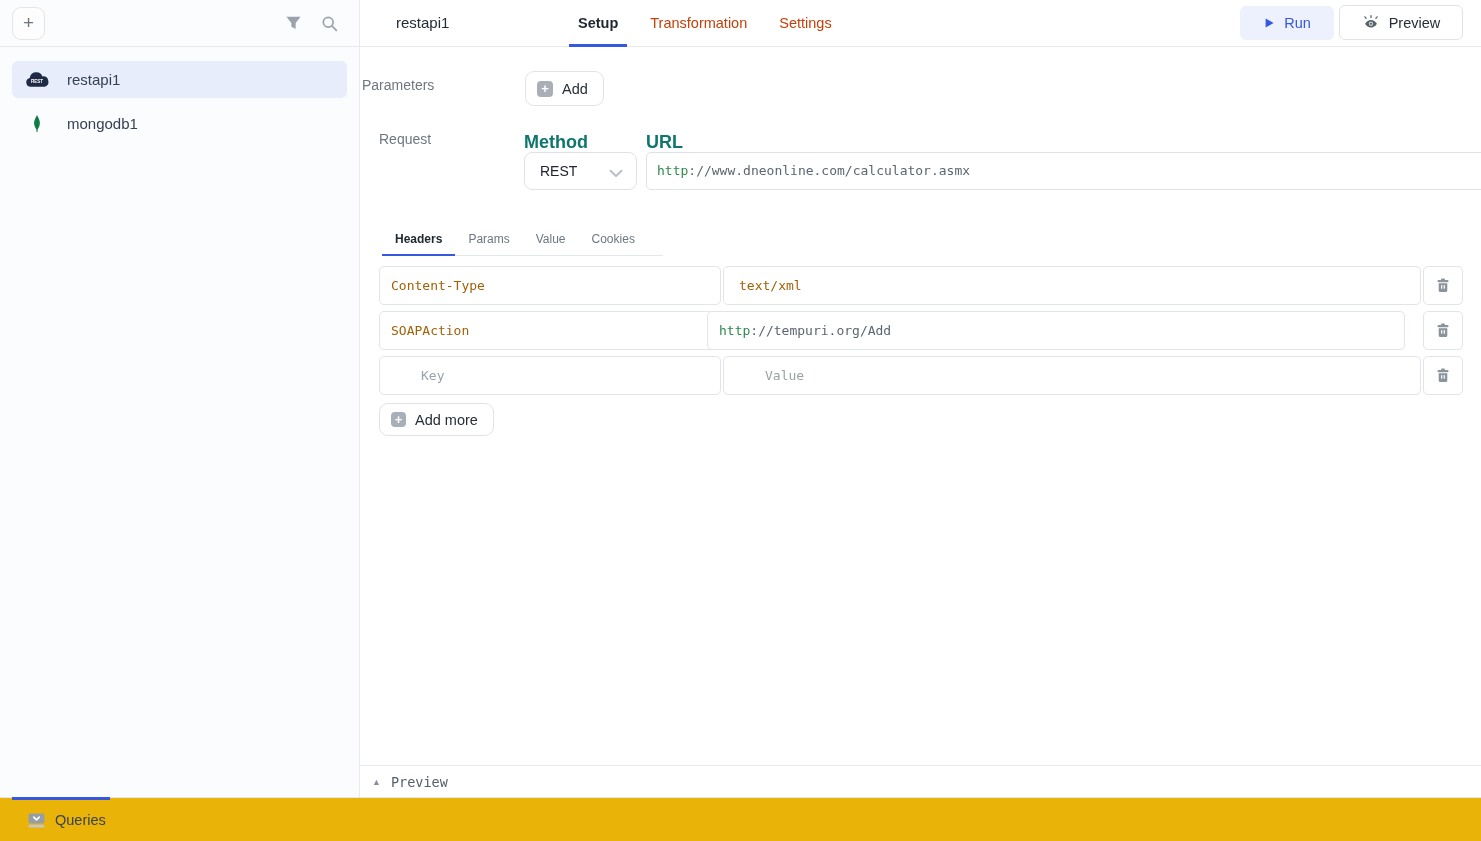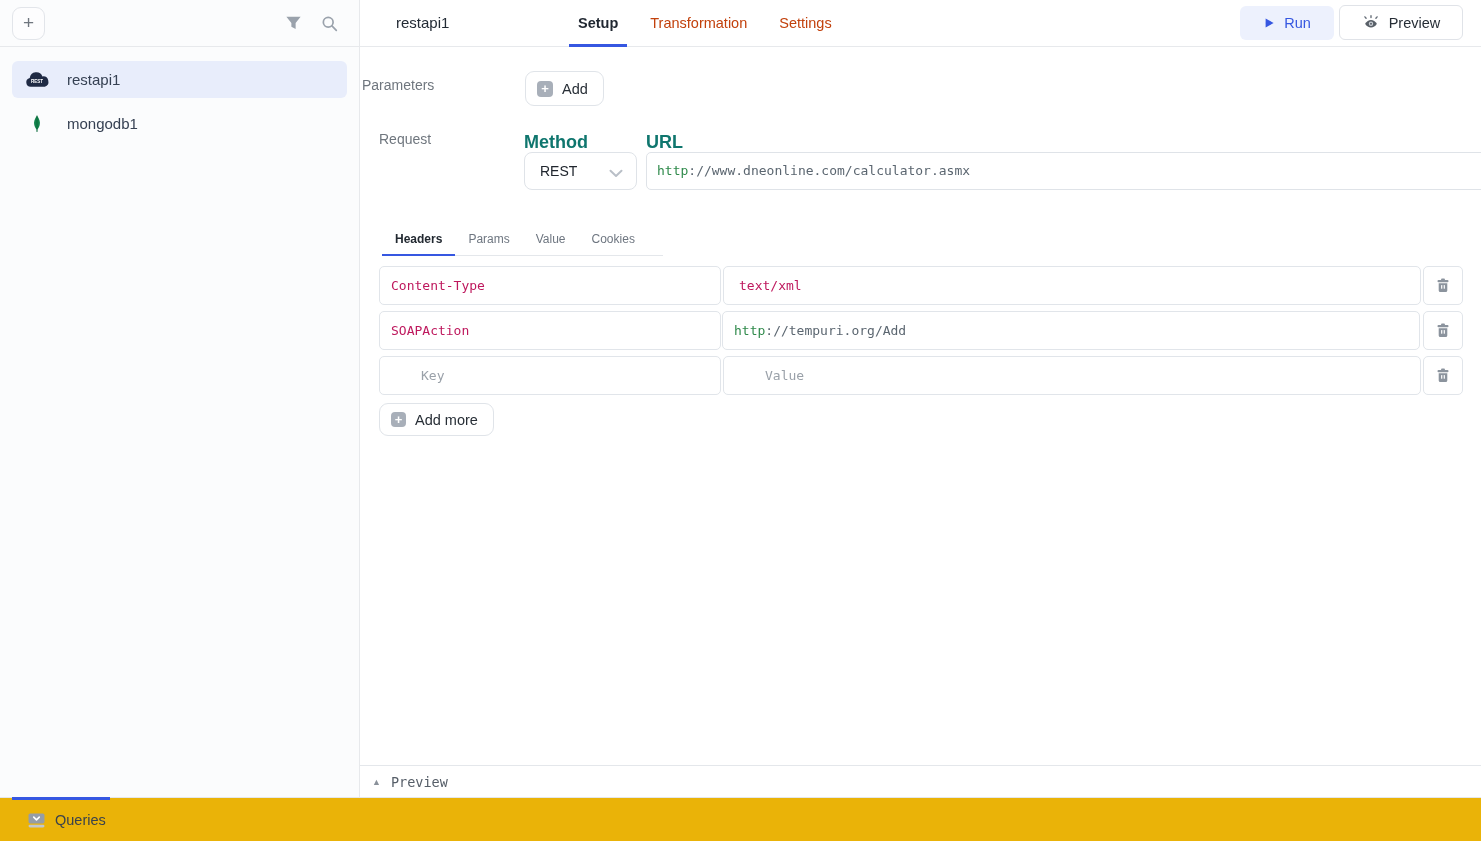--- a/index.html
+++ b/index.html
@@ -48,21 +48,21 @@
     font-family:inherit; cursor:pointer; }
   .plus-chip { width:16px; height:16px; background:#A8AFB9; border-radius:4px; color:#fff; font-size:13px;
     font-weight:bold; line-height:16px; text-align:center; display:inline-block; }
   .method-select { left:164px; top:105px; width:113px; height:38px; border:1px solid #DFE3E8; border-radius:8px;
     background:#fff; font-size:14px; color:#20262E; line-height:36px; padding-left:15px; cursor:pointer; }
   .method-select svg { position:absolute; right:13px; top:16px; }
   .url-input { left:286px; top:105px; width:900px; height:38px; border:1px solid #DFE3E8; border-radius:5px;
     background:#fff; font-size:13px; line-height:36px; padding-left:10px; cursor:text; }
   .code-green { color:#2F8A4B; }
   .code-gray { color:#5B6670; }
-  .code-blue { color:#be185d; }
+  .code-blue { color:#a16207; }
   .placeholder-text { color:#9AA1A9;margin-left:30px; }
 
   .sub-tabs { left:22px; top:178px; width:281px; height:31px; display:flex; border-bottom:1px solid #E4E7EB; }
   .sub-tab { height:31px; line-height:28px; padding:0 13px; font-size:12px; color:#6E7680; cursor:pointer;
     border-bottom:2.5px solid transparent; margin-bottom:-1px; }
   .sub-tab.active { color:#222931; font-weight:700; border-bottom-color:#3657E1; }
 
   .kv-cell { height:39px; border:1px solid #E1E5EA; border-radius:5px; background:#fff; font-size:13px;
     line-height:37px; padding-left:11px; overflow:hidden; white-space:nowrap; cursor:text; }
   .trash-btn { width:40px; height:39px; border:1px solid #E1E5EA; border-radius:5px; background:#fff;
@@ -186,21 +186,21 @@
           <rect x="5.1" y="6.9" width="1.2" height="3.8" rx="0.5" fill="#ffffff"></rect>
           <rect x="7.7" y="6.9" width="1.2" height="3.8" rx="0.5" fill="#ffffff"></rect>
         </svg>
       </div>
     </div>
 
     <div>
       <div class="abs kv-cell mono" style="left:19px; top:264px; width:342px;">
         <span class="code-blue">SOAPAction</span>
       </div>
-      <div class="abs kv-cell mono" style="left:362px; top:264px; width:698px;">
+      <div class="abs kv-cell mono" style="left:347px; top:264px; width:698px;">
         <span class="code-green">http</span><span class="code-gray">://tempuri.org/Add</span>
       </div>
       <div class="abs trash-btn" style="left:1063px; top:264px;">
         <svg width="14" height="15" viewBox="0 0 14 15">
           <rect x="5.1" y="0.4" width="3.8" height="2.4" rx="0.9" fill="#8B939D"></rect>
           <rect x="1.5" y="2" width="11" height="2.2" rx="1" fill="#8B939D"></rect>
           <path d="M2.7 5.2h8.6v7.2a1.7 1.7 0 0 1-1.7 1.7H4.4a1.7 1.7 0 0 1-1.7-1.7z" fill="#8B939D"></path>
           <rect x="5.1" y="6.9" width="1.2" height="3.8" rx="0.5" fill="#ffffff"></rect>
           <rect x="7.7" y="6.9" width="1.2" height="3.8" rx="0.5" fill="#ffffff"></rect>
         </svg>

